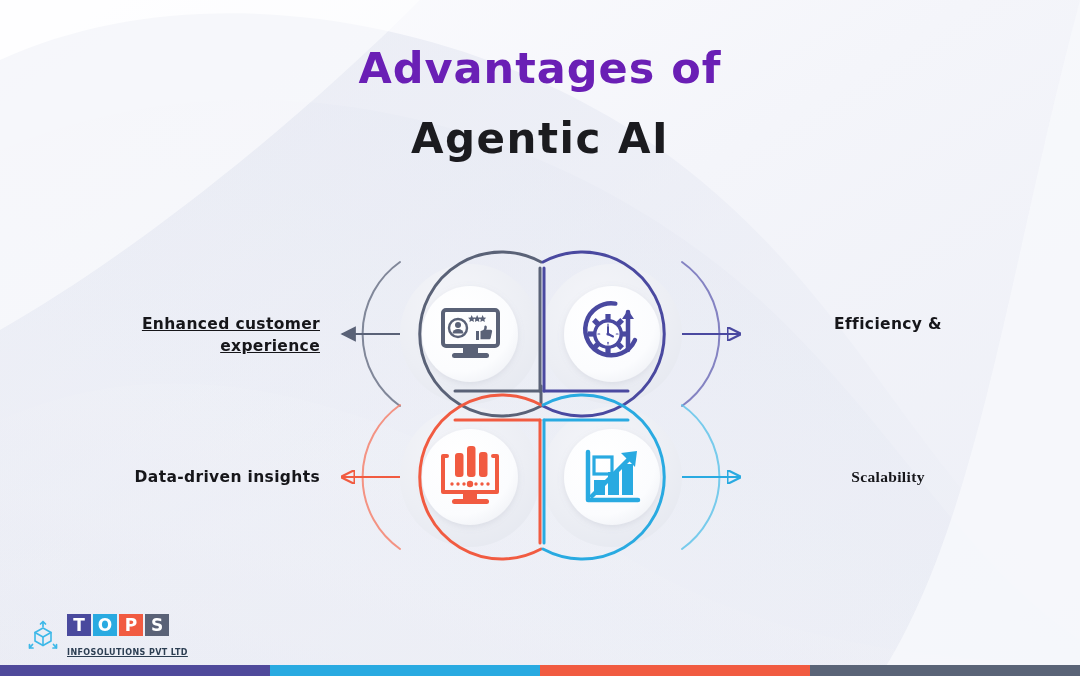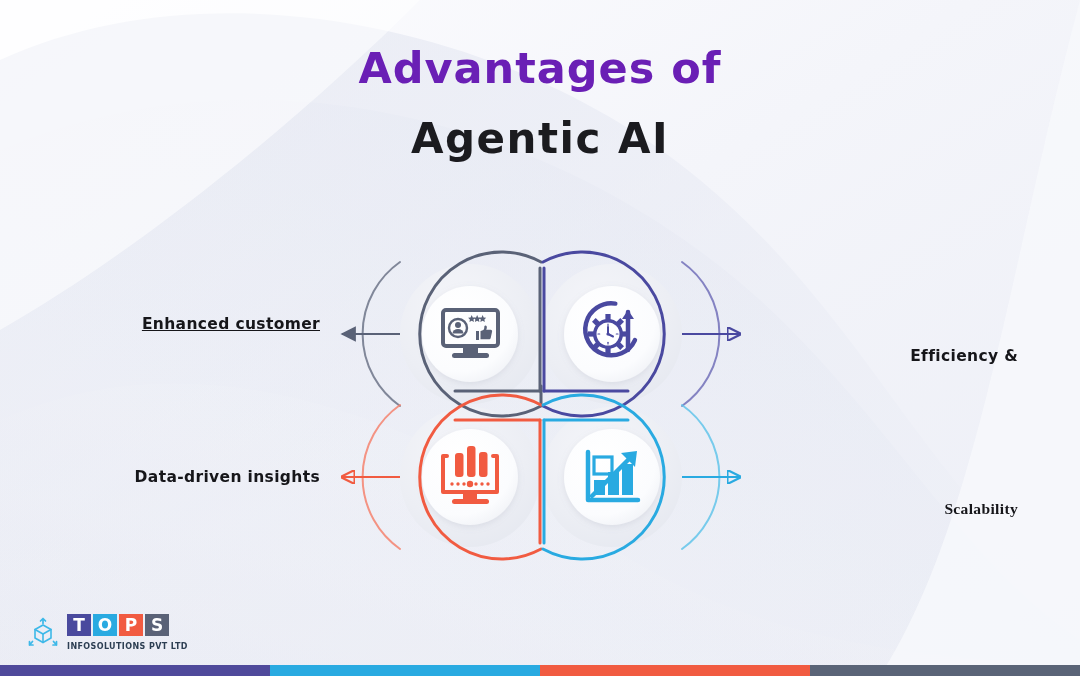--- a/index.html
+++ b/index.html
@@ -63,21 +63,21 @@
   .label {
     position: absolute;
     font-size: 15.5px;
     font-weight: 700;
     color: #16161a;
     letter-spacing: 0.35px;
     line-height: 1.45;
     z-index: 7;
   }
   .label.left  { text-align: right; }
-  .label.right { text-align: right; margin-top: 32px; }
+  .label.right { text-align: center; }
   #label-ecx  { left: 60px;  top: 313px; width: 260px; text-decoration: underline; }
   #label-ddi  { left: 60px;  top: 466px; width: 260px; }
   #label-eff  { left: 758px; top: 313px; width: 260px; }
   #label-scl  { left: 758px; top: 466px; width: 260px; font-family: Liberation Serif, serif; }
   
   .footer-logo {
     position: absolute;
     left: 26px;
     top: 614px;
     z-index: 7;
@@ -100,26 +100,27 @@
     justify-content: center;
     width: 24px;
     height: 22px;
     color: #ffffff;
     font-size: 17px;
     font-weight: 700;
     font-family: "DejaVu Sans", "Liberation Sans", sans-serif;
     line-height: 1;
   }
   .logo-tag {
-    margin-top: 6px;
+    margin-top: 12px;
     font-size: 8px;
     font-weight: 700;
     letter-spacing: 0.4px;
     color: #2c3e52;
     font-family: "DejaVu Sans", "Liberation Sans", sans-serif;
+    text-decoration: underline;
   }
   .footer-url {
     position: absolute;
     right: 36px;
     top: 626px;
     font-size: 16.5px;
     color: #1b1b1f;
     letter-spacing: 0.1px;
     z-index: 7;
     font-family: "DejaVu Sans", "Liberation Sans", sans-serif;
@@ -351,20 +352,21 @@
         <rect x="622" y="464" width="11" height="31" fill="#29aae1"></rect>
 
         <path d="M 592 496 L 632 456" fill="none" stroke="#29aae1" stroke-width="4.5" stroke-linecap="round"></path>
         <path d="M 637 451 l -16 2 l 14 14 z" fill="#29aae1"></path>
       </g>
     </g>
   </svg>
 
   <div class="label left" id="label-ecx">
     <div>Enhanced customer</div>
+    <div>experience</div>
   </div>
 
   <div class="label left" id="label-ddi">
     <div>Data-driven insights</div>
   </div>
 
   <div class="label right" id="label-eff">
     <div>Efficiency &amp;</div>
   </div>
 

